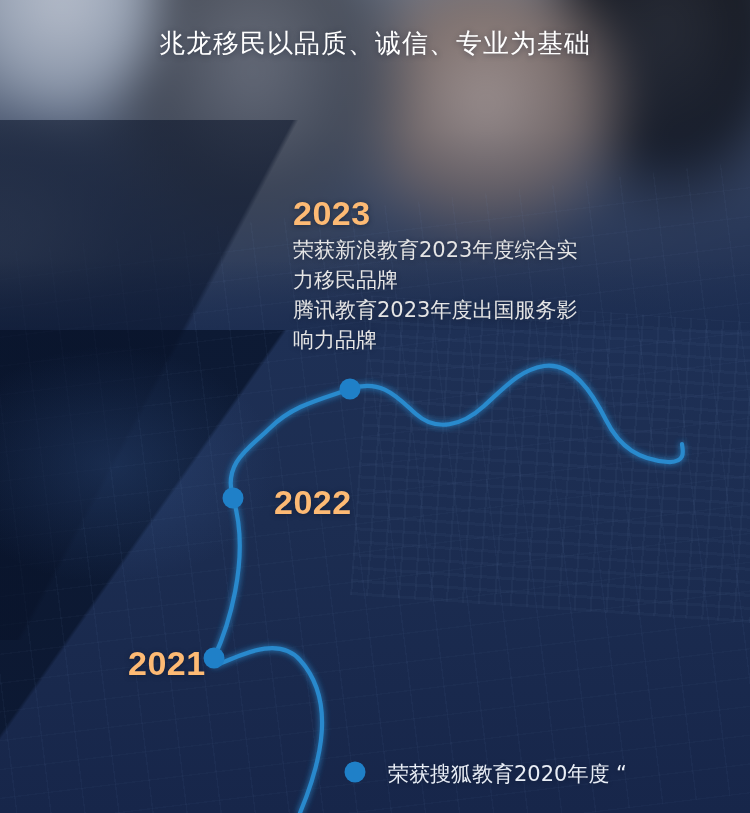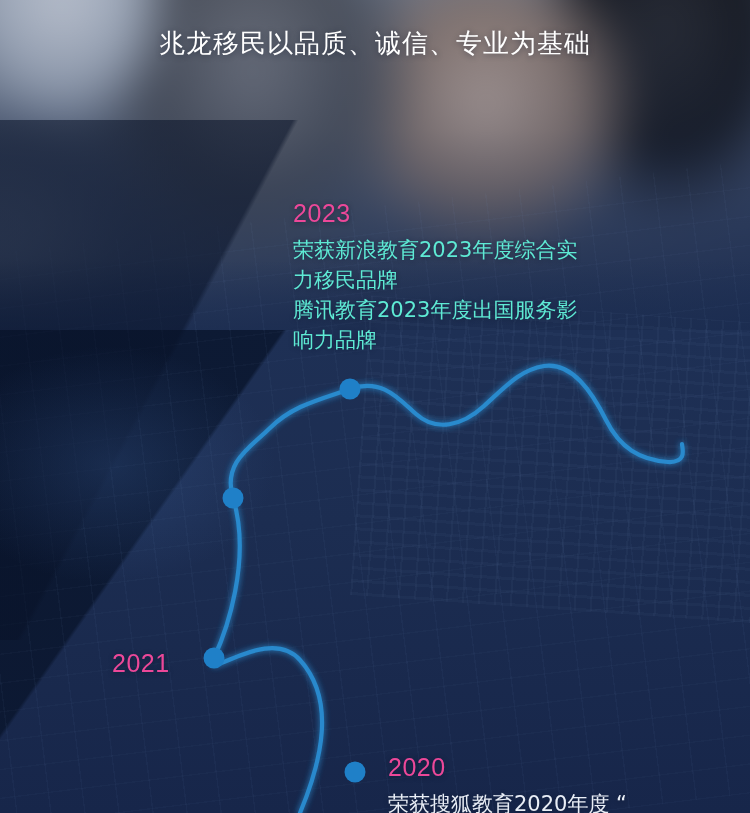--- a/index.html
+++ b/index.html
@@ -76,33 +76,33 @@
 
   
   .page-title{
     position:absolute;left:0;top:26px;width:750px;text-align:center;
     color:#ffffff;font-size:26px;letter-spacing:1px;font-weight:400;
     text-shadow:0 1px 6px rgba(10,20,40,0.45);
     font-family:"DejaVu Sans","Liberation Sans",sans-serif;
   }
   .milestone{position:absolute;}
   .ms-year{
-    font-size:25px;font-weight:normal;color:#ec4899;line-height:30px;
+    font-size:34px;font-weight:bold;color:#fdba74;line-height:30px;
     letter-spacing:0.5px;font-family:"Liberation Sans","DejaVu Sans",sans-serif;
     text-shadow:0 1px 5px rgba(10,20,40,0.5);
   }
   .ms-body{
     margin-top:7px;font-size:21px;line-height:30px;color:#e9eef6;
     font-family:"DejaVu Sans","Liberation Sans",sans-serif;font-weight:400;
     text-shadow:0 1px 5px rgba(10,20,40,0.45);white-space:pre-line;
   }
   .ms-2023{left:293px;top:198px;}
-  .ms-2023 .ms-body{color:#5eead4;}
+  .ms-2023 .ms-body{color:#e5e5e5;}
   .ms-2022{left:274px;top:487px;}
-  .ms-2021{left:20px;top:648px;}
+  .ms-2021{left:36px;top:648px;}
   .ms-2021 .ms-year{padding-left:92px;}
   .ms-2020{left:388px;top:752px;}
 </style>
 </head>
 <body>
 
 <div class="stage">
 
   <div class="photo-layer">
     <div class="photo-base"></div>
@@ -152,24 +152,24 @@
 
   <div class="milestone ms-2023">
     <div class="ms-year">2023</div>
     <div class="ms-body">荣获新浪教育2023年度综合实
 力移民品牌
 腾讯教育2023年度出国服务影
 响力品牌</div>
   </div>
 
   <div class="milestone ms-2022">
+    <div class="ms-year">2022</div>
   </div>
 
   <div class="milestone ms-2021">
     <div class="ms-year">2021</div>
   </div>
 
   <div class="milestone ms-2020">
-    <div class="ms-year">2020</div>
     <div class="ms-body">荣获搜狐教育2020年度 “</div>
   </div>
 
 </div>
 
 </body></html>

